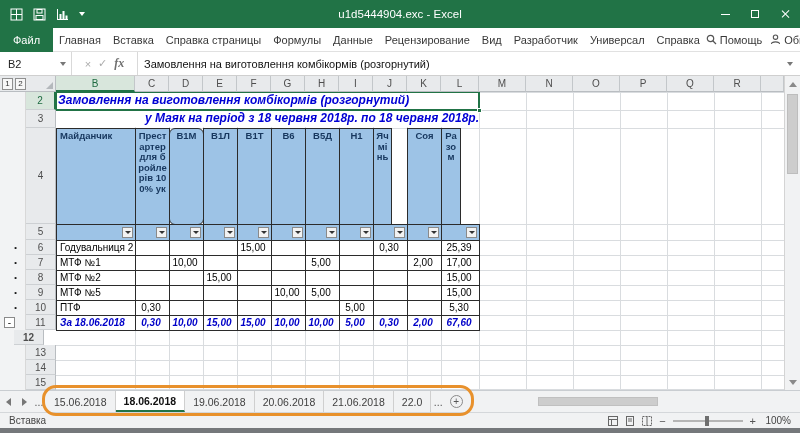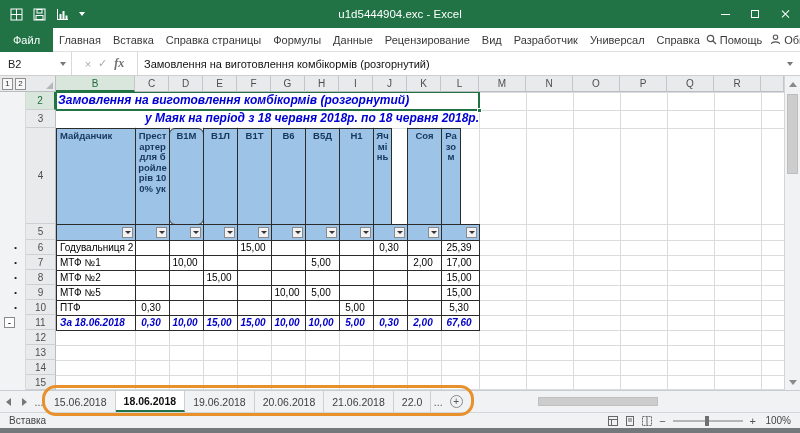--- a/index.html
+++ b/index.html
@@ -276,21 +276,21 @@
     <div class="row-hdr" style="left: 26px; top: 209px; width: 30px; height: 15px;">9</div>
     <div class="gutter" style="left: 0px; top: 224px; width: 26px; height: 15px;">
       <div class="odot">·</div>
     </div>
     <div class="row-hdr" style="left: 26px; top: 224px; width: 30px; height: 15px;">10</div>
     <div class="gutter" style="left: 0px; top: 239px; width: 26px; height: 15px;">
       <div class="collapse-box">-</div>
     </div>
     <div class="row-hdr" style="left: 26px; top: 239px; width: 30px; height: 15px;">11</div>
     <div class="gutter" style="left: 0px; top: 254px; width: 26px; height: 15px;"></div>
-    <div class="row-hdr" style="left: 26px; top: 254px; width: 30px; height: 15px;">12</div>
+    <div class="row-hdr" style="left: 14px; top: 254px; width: 30px; height: 15px; font-weight: bold;">12</div>
     <div class="gutter" style="left: 0px; top: 269px; width: 26px; height: 15px;"></div>
     <div class="row-hdr" style="left: 26px; top: 269px; width: 30px; height: 15px;">13</div>
     <div class="gutter" style="left: 0px; top: 284px; width: 26px; height: 15px;"></div>
     <div class="row-hdr" style="left: 26px; top: 284px; width: 30px; height: 15px;">14</div>
     <div class="gutter" style="left: 0px; top: 299px; width: 26px; height: 15px;"></div>
     <div class="row-hdr" style="left: 26px; top: 299px; width: 30px; height: 15px;">15</div>
     <div class="table-box" style="left: 56px; top: 52px; width: 424px; height: 203px;">
       <div class="tcell th th-name" style="left: 0px; top: 0px; width: 80px; height: 97px;">Майданчик</div>
       <div class="tcell th" style="left: 79px; top: 0px; width: 35px; height: 97px;">Престартер для бройлерів 100% ук</div>
       <div class="tcell th" style="left: 113px; top: 0px; width: 35px; height: 97px; border-radius: 6px;">В1М</div>

